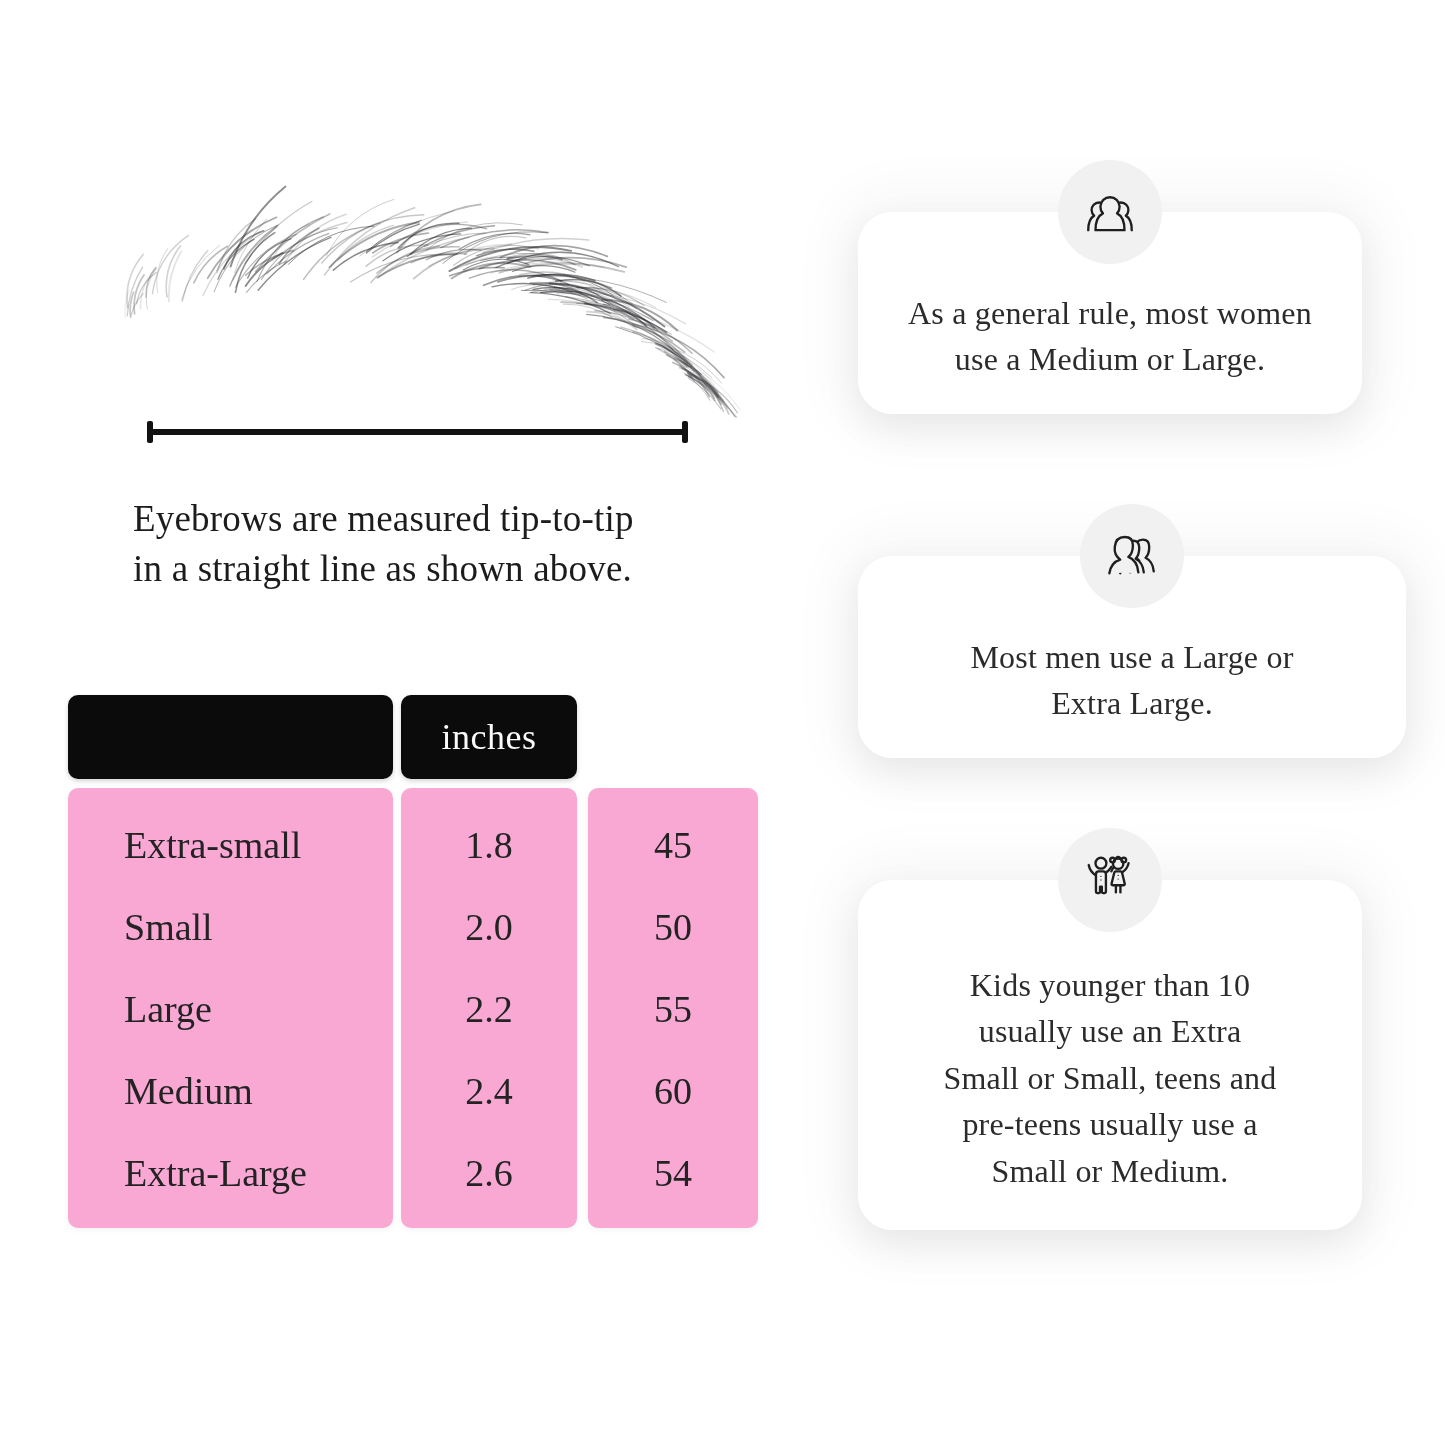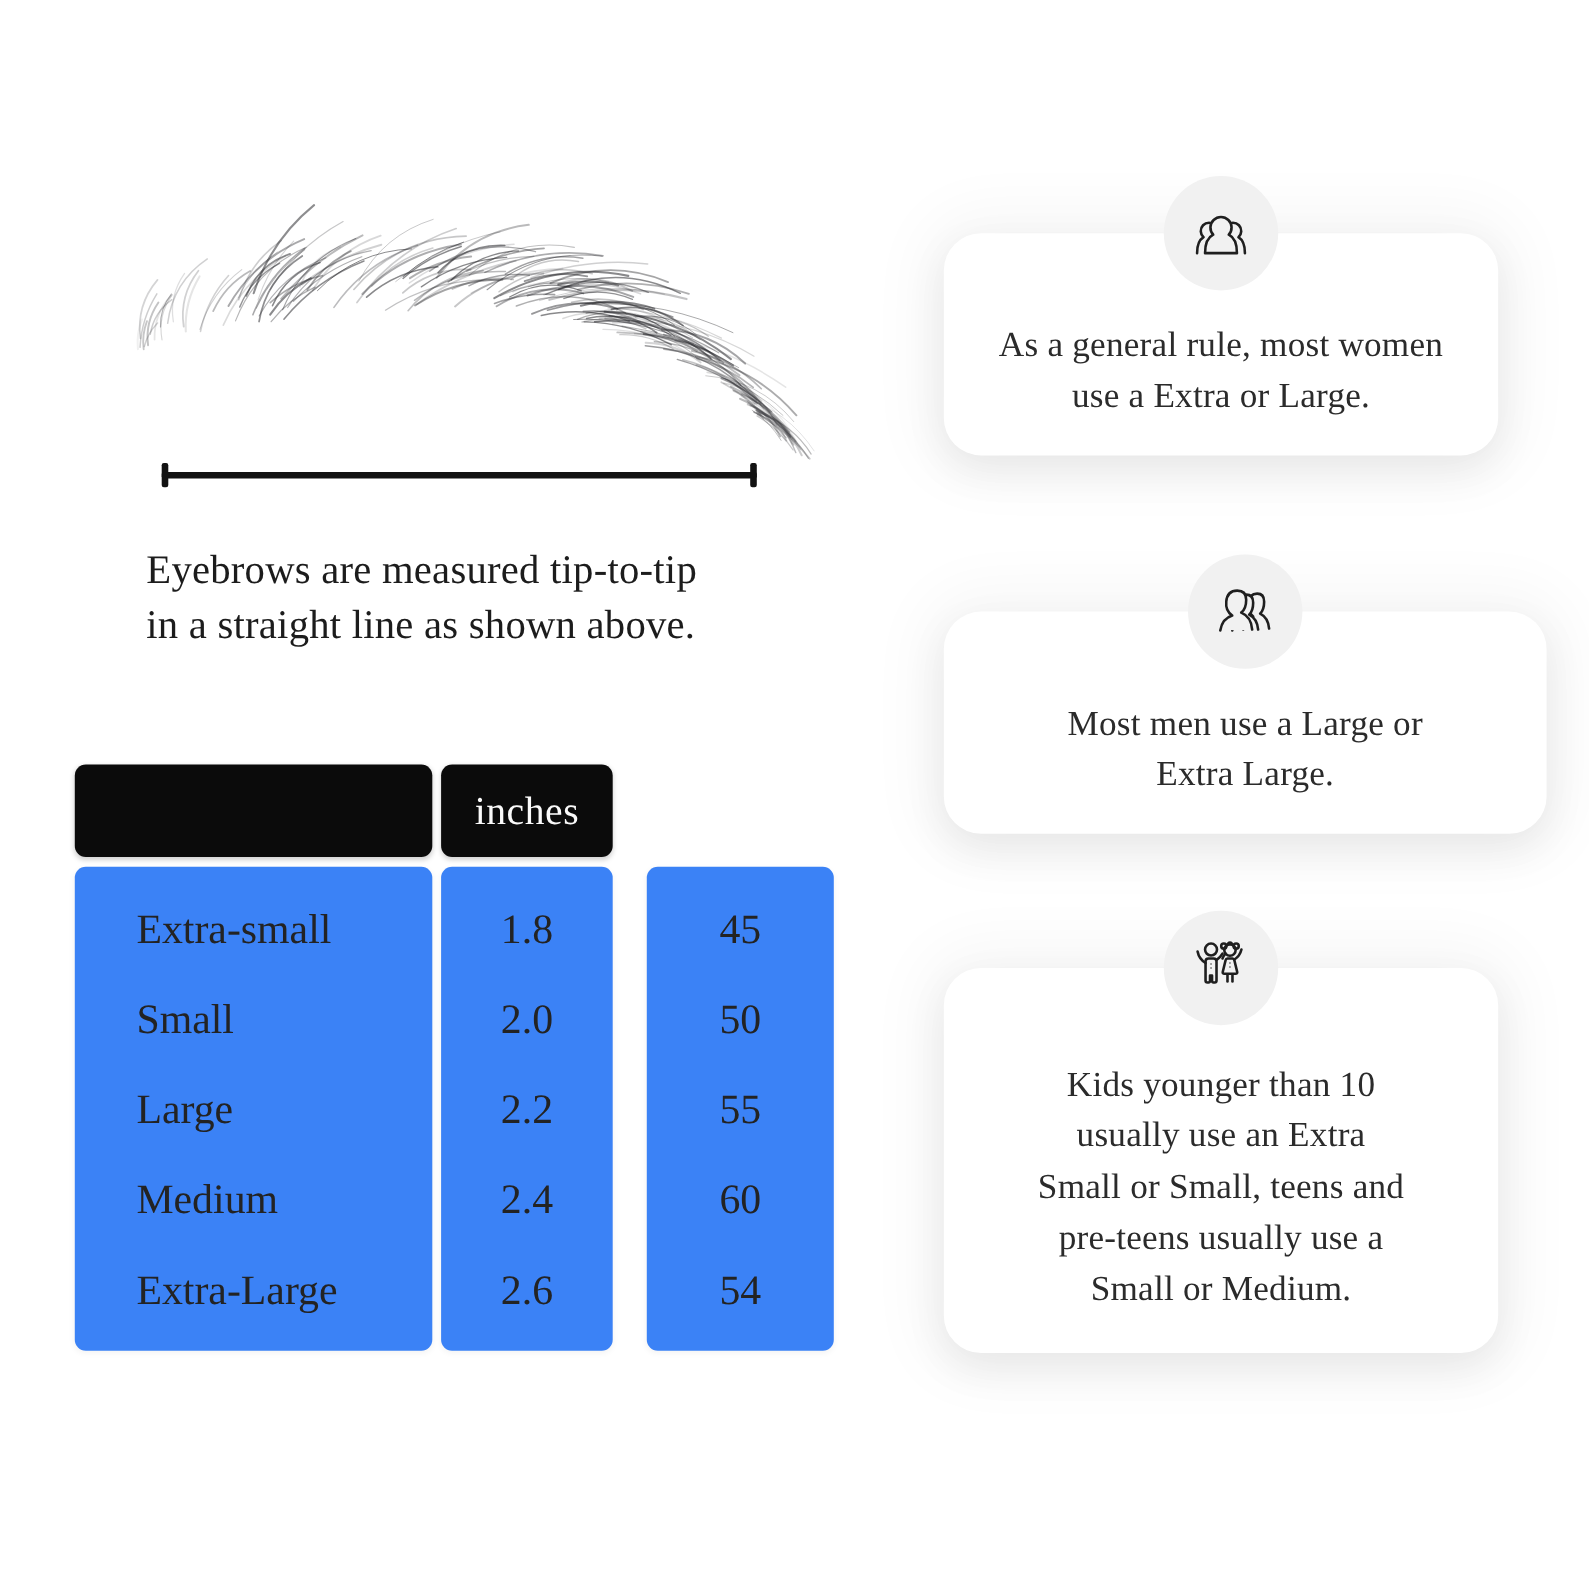--- a/index.html
+++ b/index.html
@@ -25,26 +25,26 @@
   }
   .caption .cap-line{display:block;}
   
   .thead{
     position:absolute;top:695px;height:84px;background:#0b0b0b;border-radius:10px;
     display:flex;align-items:center;justify-content:center;
     color:#fafafa;font-size:36px;letter-spacing:0.5px;
     box-shadow:0 2px 5px rgba(0,0,0,0.18);
   }
   .tbody{
-    position:absolute;top:788px;height:440px;background:#3b82f6;border-radius:10px;
+    position:absolute;top:788px;height:440px;background:#f9a8d4;border-radius:10px;
     padding-top:16px;box-sizing:border-box;
     box-shadow:0 2px 6px rgba(0,0,0,0.05);
   }
   .col-label-head,.col-label-body{left:68px;width:325px;}
-  .col-inch-head,.col-inch-body{left:401px;width:156px;}
+  .col-inch-head,.col-inch-body{left:401px;width:176px;}
   .col-mm-head,.col-mm-body{left:588px;width:170px;}
   .cell{height:82px;display:flex;align-items:center;font-size:38px;color:#232323;}
   .cell.label{justify-content:flex-start;padding-left:56px;}
   .cell.value{justify-content:center;}
   
   .card{
     position:absolute;left:858px;width:504px;background:#ffffff;border-radius:34px;
     box-shadow:0 14px 38px rgba(0,0,0,0.07),0 0 55px 22px rgba(0,0,0,0.035);
   }
   .card-1{top:212px;height:202px;}
@@ -302,21 +302,21 @@
     <div class="badge">
       <svg class="icon-svg" width="58" height="58" viewBox="0 0 64 64" xmlns="http://www.w3.org/2000/svg">
         <path d="M8,52 Q8,40 14.5,36 A8.3,8.3 0 1 1 25.5,36 Q28,37.5 29.5,40"></path>
         <path d="M34.5,40 Q36,37.5 38.5,36 A8.3,8.3 0 1 1 49.5,36 Q56,40 56,52"></path>
         <path class="icon-fill" d="M16,52 Q16,37.5 24.2,33.5 A10.6,10.6 0 1 1 39.8,33.5 Q48,37.5 48,52 Z"></path>
         <path d="M16,52 Q16,37.5 24.2,33.5 A10.6,10.6 0 1 1 39.8,33.5 Q48,37.5 48,52 Z"></path>
       </svg>
     </div>
     <div class="card-text">
       <span class="card-line">As a general rule, most women</span>
-      <span class="card-line">use a Extra or Large.</span>
+      <span class="card-line">use a Medium or Large.</span>
     </div>
   </div>
 
   <div class="card card-2">
     <div class="badge">
       <svg class="icon-svg" width="58" height="58" viewBox="0 0 64 64" xmlns="http://www.w3.org/2000/svg">
         <g>
           <path class="icon-fill" d="M33,50 Q35,40 43,37 Q37,32 38,24 Q39,14 47,14 Q54,14 54,22 Q54,30 50,34 Q58,38 59,49 Z" transform="translate(-3,0)"></path>
           <path d="M33,50 Q35,40 43,37 Q37,32 38,24 Q39,14 47,14 Q54,14 54,22 Q54,30 50,34 Q58,38 59,49" transform="translate(-3,0)"></path>
           <path class="icon-fill" d="M22,50 Q24,40 32,37 Q26,32 27,24 Q28,14 36,14 Q43,14 43,22 Q43,30 39,34 Q47,38 48,49 Z" transform="translate(-3,1)"></path>

